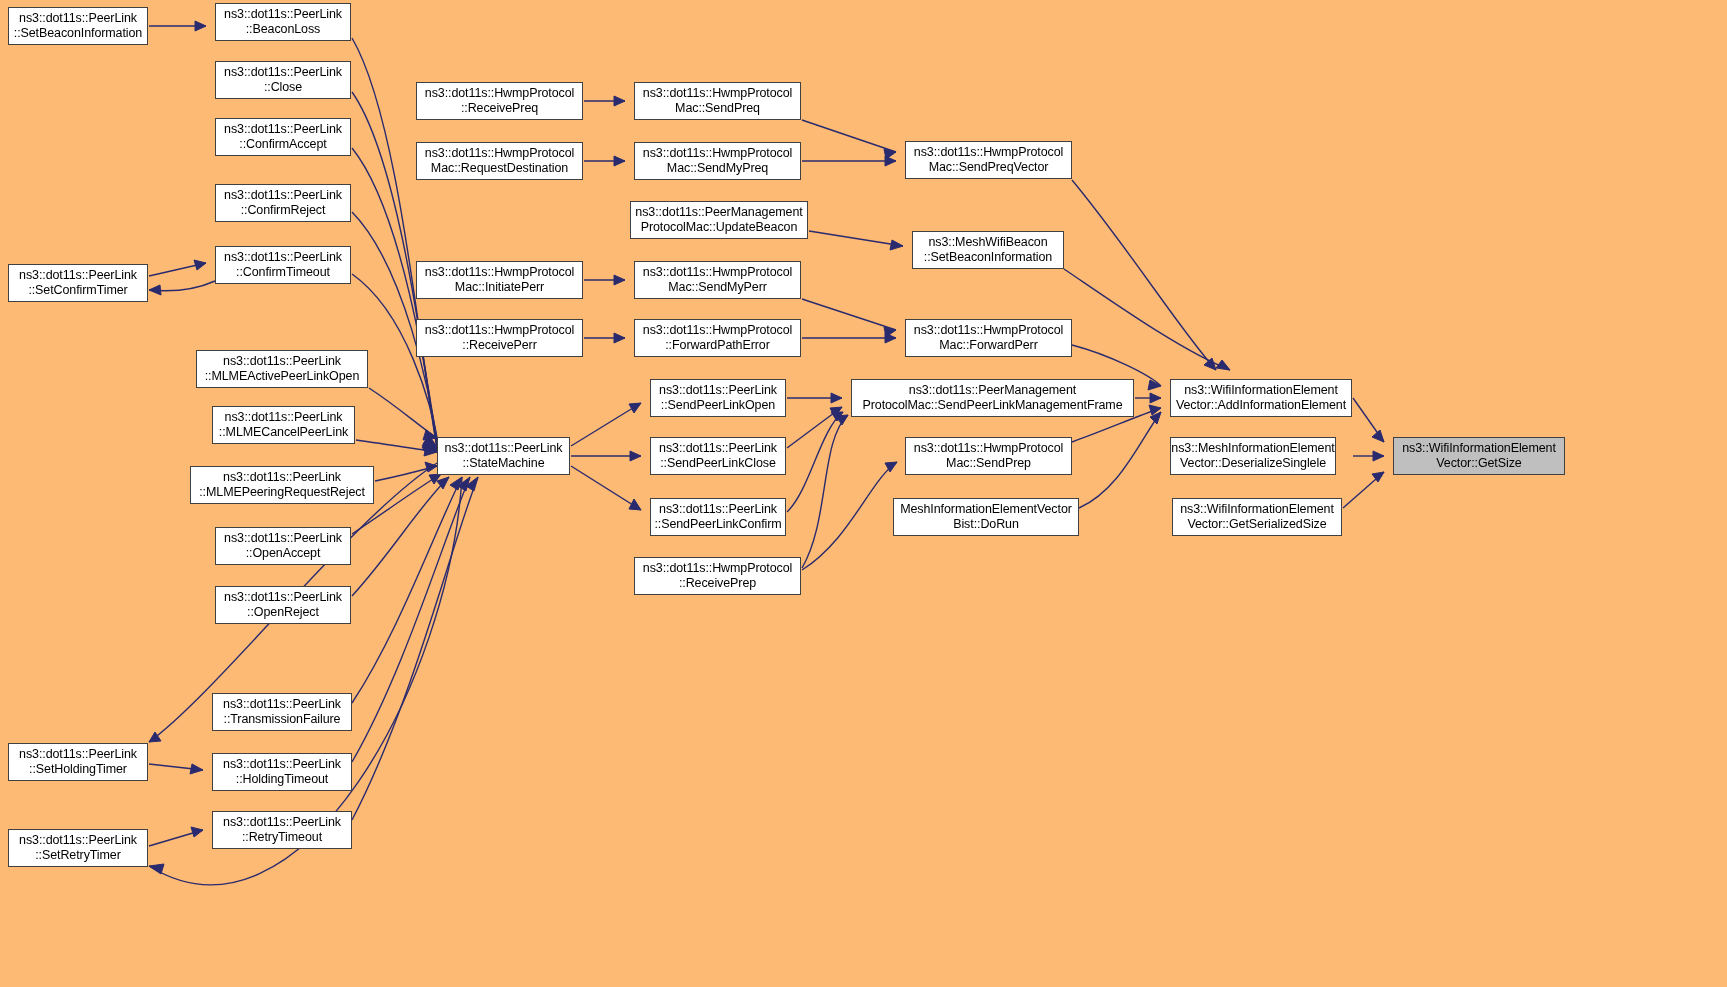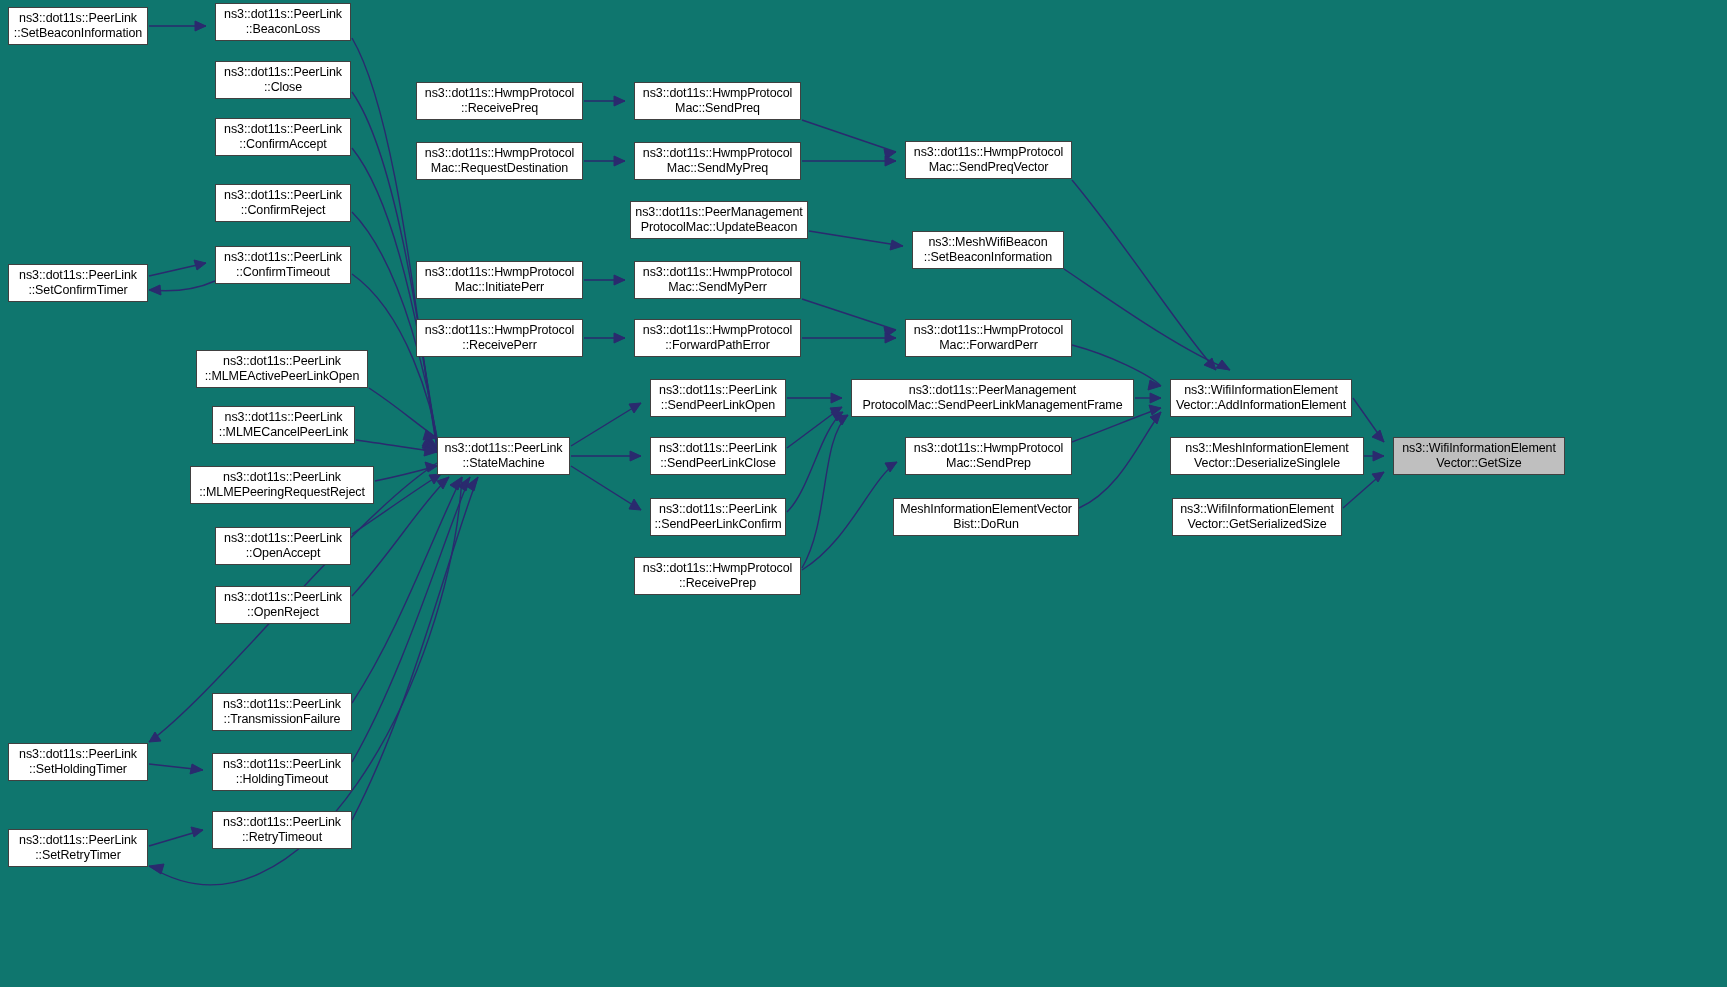--- a/index.html
+++ b/index.html
@@ -32,21 +32,21 @@
     z-index:2;
   }
   .node.highlight{
     background:#bfbfbf;
   }
   .node .lbl{display:block;width:100%;}
 </style>
 </head>
 <body>
 
-<div id="canvas" style="background: #0f766e;">
+<div id="canvas" style="background: #fdba74;">
   <svg id="edges" xmlns="http://www.w3.org/2000/svg">
       <path d="M149,26 L206,26" fill="none" stroke="#2a2a6e" stroke-width="1.4"></path>
       <path d="M206,26 L195,21 L195,31 Z" fill="#2a2a6e" stroke="#2a2a6e" stroke-width="1"></path>
       <path d="M149,276 L206,263" fill="none" stroke="#2a2a6e" stroke-width="1.4"></path>
       <path d="M206,263 L194,260 L197,270 Z" fill="#2a2a6e" stroke="#2a2a6e" stroke-width="1"></path>
       <path d="M215,281 C195,290 170,292 149,290" fill="none" stroke="#2a2a6e" stroke-width="1.4"></path>
       <path d="M149,290 L161,295 L160,285 Z" fill="#2a2a6e" stroke="#2a2a6e" stroke-width="1"></path>
       <path d="M352,38 C400,120 420,360 437,447" fill="none" stroke="#2a2a6e" stroke-width="1.4"></path>
       <path d="M437,447 L429,435 L423,444 Z" fill="#2a2a6e" stroke="#2a2a6e" stroke-width="1"></path>
       <path d="M352,92 C400,160 425,370 437,449" fill="none" stroke="#2a2a6e" stroke-width="1.4"></path>
@@ -203,19 +203,19 @@
     <div class="node" style="left: 905px; top: 319px; width: 167px; height: 38px; border-color: rgb(64, 64, 64); background: rgb(255, 255, 255);"><span class="lbl">ns3::dot11s::HwmpProtocol
 Mac::ForwardPerr</span></div>
     <div class="node" style="left: 851px; top: 379px; width: 283px; height: 38px; border-color: rgb(64, 64, 64); background: rgb(255, 255, 255);"><span class="lbl">ns3::dot11s::PeerManagement
 ProtocolMac::SendPeerLinkManagementFrame</span></div>
     <div class="node" style="left: 905px; top: 437px; width: 167px; height: 38px; border-color: rgb(64, 64, 64); background: rgb(255, 255, 255);"><span class="lbl">ns3::dot11s::HwmpProtocol
 Mac::SendPrep</span></div>
     <div class="node" style="left: 893px; top: 498px; width: 186px; height: 38px; border-color: rgb(64, 64, 64); background: rgb(255, 255, 255);"><span class="lbl">MeshInformationElementVector
 Bist::DoRun</span></div>
     <div class="node" style="left: 1170px; top: 379px; width: 182px; height: 38px; border-color: rgb(64, 64, 64); background: rgb(255, 255, 255);"><span class="lbl">ns3::WifiInformationElement
 Vector::AddInformationElement</span></div>
-    <div class="node" style="left: 1170px; top: 437px; width: 194px; height: 38px; border-color: rgb(64, 64, 64); background: rgb(255, 255, 255);"><span class="lbl">ns3::MeshInformationElement
+    <div class="node" style="left: 1170px; top: 437px; width: 166px; height: 38px; border-color: rgb(64, 64, 64); background: rgb(255, 255, 255);"><span class="lbl">ns3::MeshInformationElement
 Vector::DeserializeSinglele</span></div>
     <div class="node" style="left: 1172px; top: 498px; width: 170px; height: 38px; border-color: rgb(64, 64, 64); background: rgb(255, 255, 255);"><span class="lbl">ns3::WifiInformationElement
 Vector::GetSerializedSize</span></div>
     <div class="node highlight" style="left: 1393px; top: 437px; width: 172px; height: 38px; border-color: rgb(64, 64, 64); background: rgb(191, 191, 191);"><span class="lbl">ns3::WifiInformationElement
 Vector::GetSize</span></div>
   </div>
 
 </body></html>

